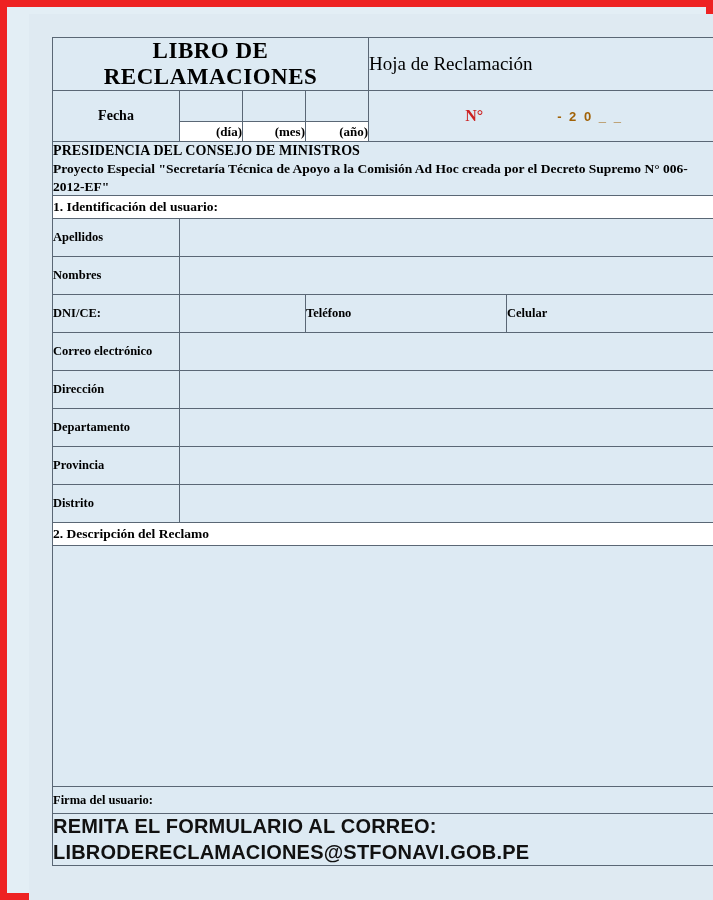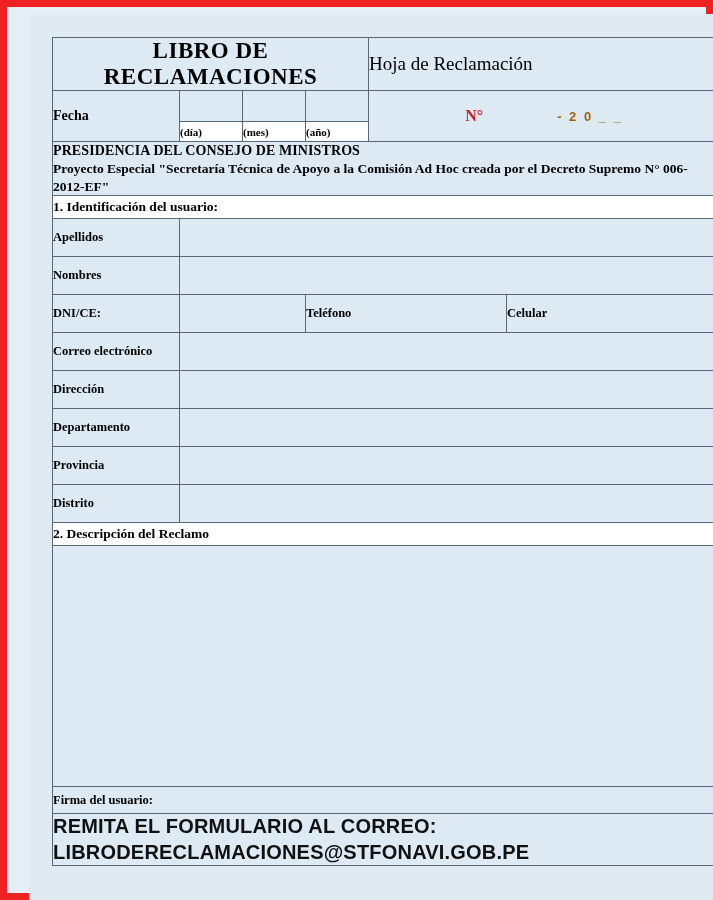--- a/index.html
+++ b/index.html
@@ -68,31 +68,32 @@
     font-family: "Liberation Serif", serif;
   }
   .sheet-cell {
     font-size: 19px;
     font-weight: normal;
     height: 34px;
   }
 
   
   .fecha-label {
+    text-align: center;
     font-size: 14px;
     font-weight: bold;
     height: 50px;
   }
   .date-box {
     height: 30px;
   }
   .date-tag {
     height: 19px;
-    text-align: left;
-    font-size: 11px;
+    text-align: right;
+    font-size: 13px;
     font-weight: bold;
     background: #ffffff !important;
   }
   .num-cell {
     text-align: center;
     height: 50px;
     font-size: 17px;
     font-weight: bold;
   }
   .num-inner {

